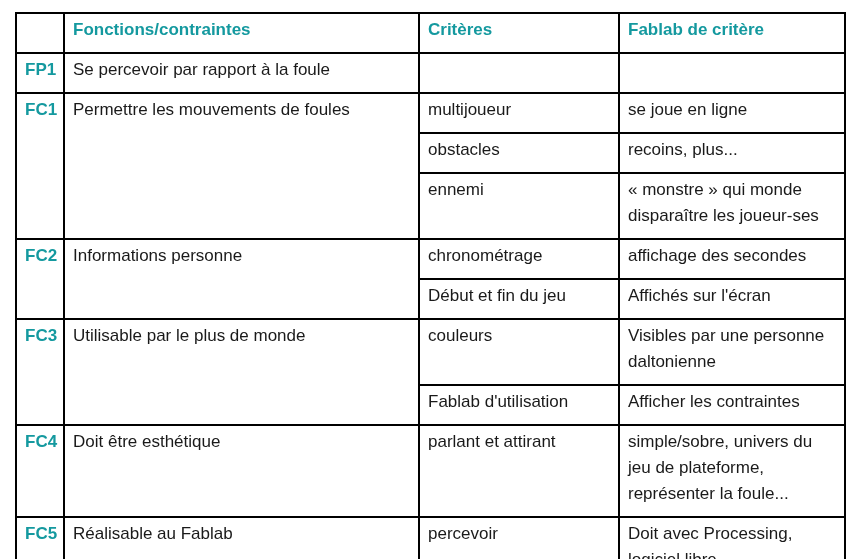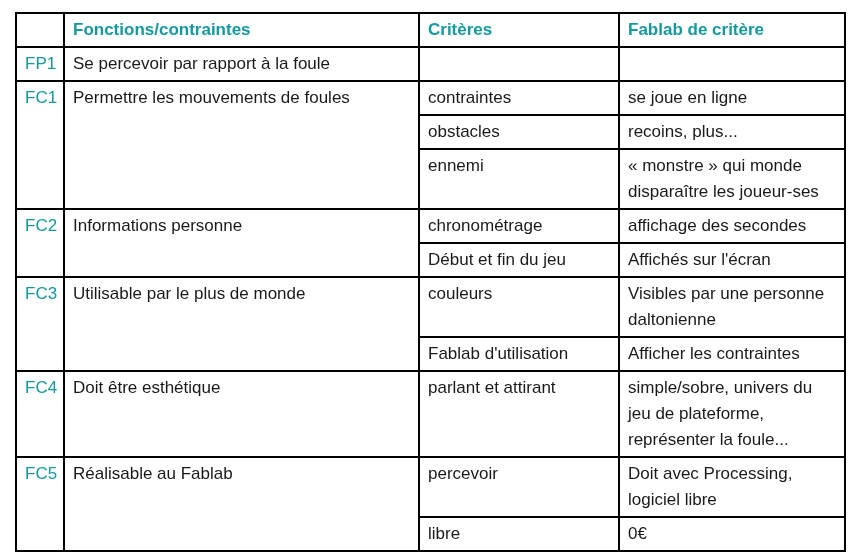--- a/index.html
+++ b/index.html
@@ -24,30 +24,30 @@
     border-collapse: collapse;
     table-layout: fixed;
     width: 829px;
     font-size: 17px;
     line-height: 26px;
     color: #1a1a1a;
   }
   table.req-table td, table.req-table th {
     border: 2px solid #000000;
     vertical-align: top;
-    padding: 3px 8px 3px 8px;
+    padding: 3px 8px 9px 8px;
     text-align: left;
     overflow: hidden;
   }
   table.req-table th {
     font-weight: bold;
     color: var(--accent);
   }
   td.id-cell {
-    font-weight: normal;
+    font-weight: bold;
     color: var(--accent);
     padding-left: 5px;
     padding-right: 2px;
   }
 </style>
 </head>
 <body>
 
 <div class="page">
   <table class="req-table">
@@ -69,21 +69,21 @@
     <tr style="height:33px">
       <td class="id-cell">FP1</td>
       <td>Se percevoir par rapport à la foule</td>
       <td></td>
       <td></td>
     </tr>
 
     <tr style="height:33px">
       <td class="id-cell" rowspan="3">FC1</td>
       <td rowspan="3">Permettre les mouvements de foules</td>
-      <td>contraintes</td>
+      <td>multijoueur</td>
       <td>se joue en ligne</td>
     </tr>
     <tr style="height:34px">
       <td>obstacles</td>
       <td>recoins, plus...</td>
     </tr>
     <tr style="height:59px">
       <td>ennemi</td>
       <td>« monstre » qui monde disparaître les joueur-ses</td>
     </tr>

